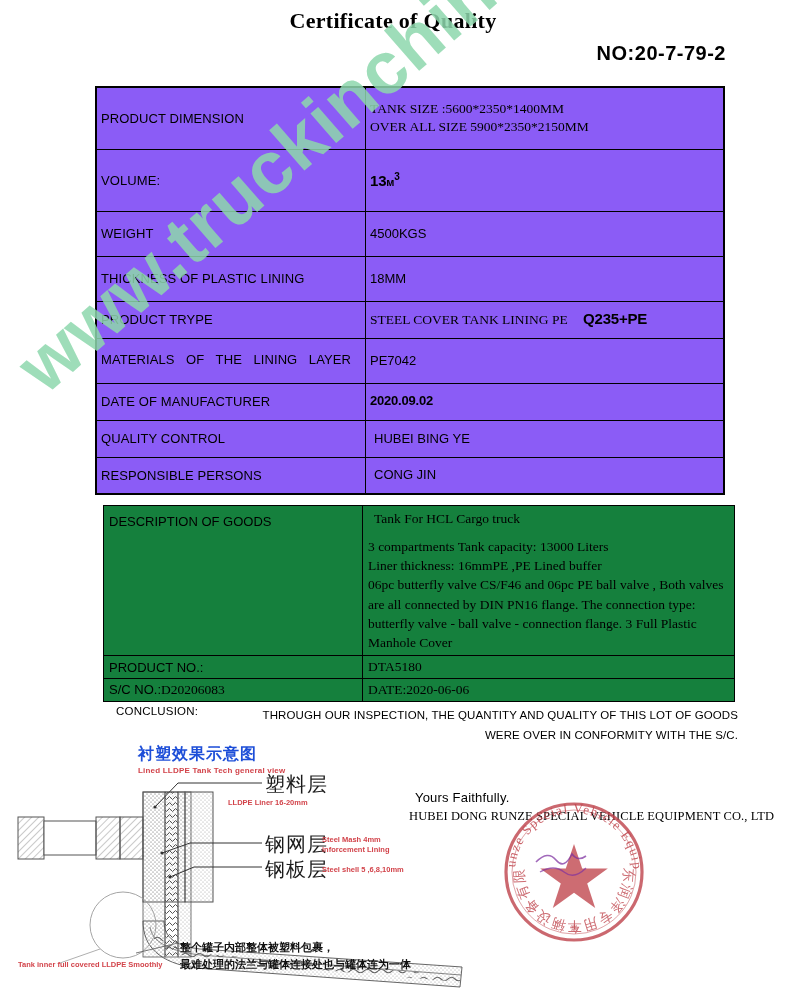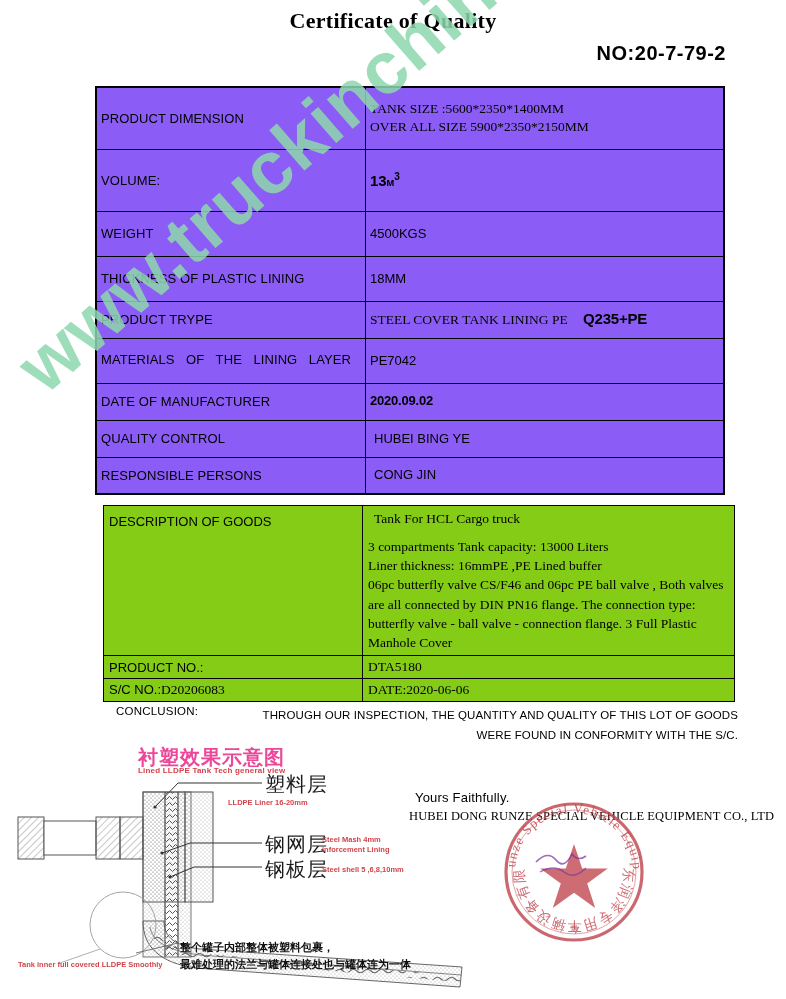--- a/index.html
+++ b/index.html
@@ -53,21 +53,21 @@
     font-family:"Liberation Serif",serif;font-size:13.5px;line-height:1.35;
   }
   #spec-table td.val.sans{font-family:"Liberation Sans",sans-serif;font-size:13px;}
   .strong-sans{font-family:"Liberation Sans",sans-serif;font-weight:bold;font-size:15px;letter-spacing:-.2px;}
   .sup3{font-size:10px;vertical-align:super;}
   .smallcap{font-size:11px;}
 
   
   #desc-table{
     position:absolute;left:103px;top:505px;width:632px;
-    border:1.5px solid #000;border-collapse:collapse;background:#84cc16;z-index:3;
+    border:1.5px solid #000;border-collapse:collapse;background:#15803d;z-index:3;
   }
   #desc-table td{border:1.5px solid #000;vertical-align:top;padding:3px 5px;}
   #desc-table td.lbl{
     width:248px;font-family:"Liberation Sans",sans-serif;font-size:13px;
     vertical-align:top;padding-top:8px;
   }
   #desc-table td.lbl-mid{
     width:248px;font-family:"Liberation Sans",sans-serif;font-size:13px;vertical-align:middle;
   }
   #desc-table td.val{
@@ -87,21 +87,21 @@
     font-family:"Liberation Sans",sans-serif;
   }
   #conclusion .cl-body{
     position:absolute;left:122px;top:0;width:500px;font-size:11.5px;
     line-height:1.75;font-family:"Liberation Sans",sans-serif;letter-spacing:.1px;text-align:right;
   }
 
   
   #diagram{position:absolute;left:0;top:735px;width:470px;height:264px;z-index:4;}
   #dg-title{
-    position:absolute;left:138px;top:9px;font-size:20px;font-weight:bold;color:#ec4899;
+    position:absolute;left:138px;top:9px;font-size:16px;font-weight:bold;color:#1d4ed8;
     font-family:"DejaVu Sans",sans-serif;letter-spacing:1px;
   }
   #dg-sub{
     position:absolute;left:138px;top:31px;font-size:8px;color:#d2434a;font-weight:bold;
     font-family:"Liberation Sans",sans-serif;letter-spacing:.2px;
   }
   .cn-label{
     position:absolute;font-family:"DejaVu Sans",sans-serif;font-size:20px;color:#1a1a1a;
     letter-spacing:1px;
   }
@@ -221,21 +221,21 @@
         <span>DATE:</span><span>2020-06-06</span>
       </td>
     </tr>
   </tbody>
     </table>
 
   <div id="conclusion">
     <div class="cl-label">CONCLUSION:</div>
     <div class="cl-body">
       <div>THROUGH OUR INSPECTION, THE QUANTITY AND QUALITY OF THIS LOT OF GOODS</div>
-      <div>WERE FOUND IN CONFORMITY WITH THE S/C.</div>
+      <div>WERE OVER IN CONFORMITY WITH THE S/C.</div>
     </div>
   </div>
 
   <div id="diagram">
     <div id="dg-title">衬塑效果示意图</div>
     <div id="dg-sub">Lined LLDPE Tank Tech general view</div>
 
     <svg width="470" height="264" viewBox="0 0 470 264" style="position:absolute;left:0;top:0;">
       <defs>
         <pattern id="dots" width="4" height="4" patternUnits="userSpaceOnUse">

